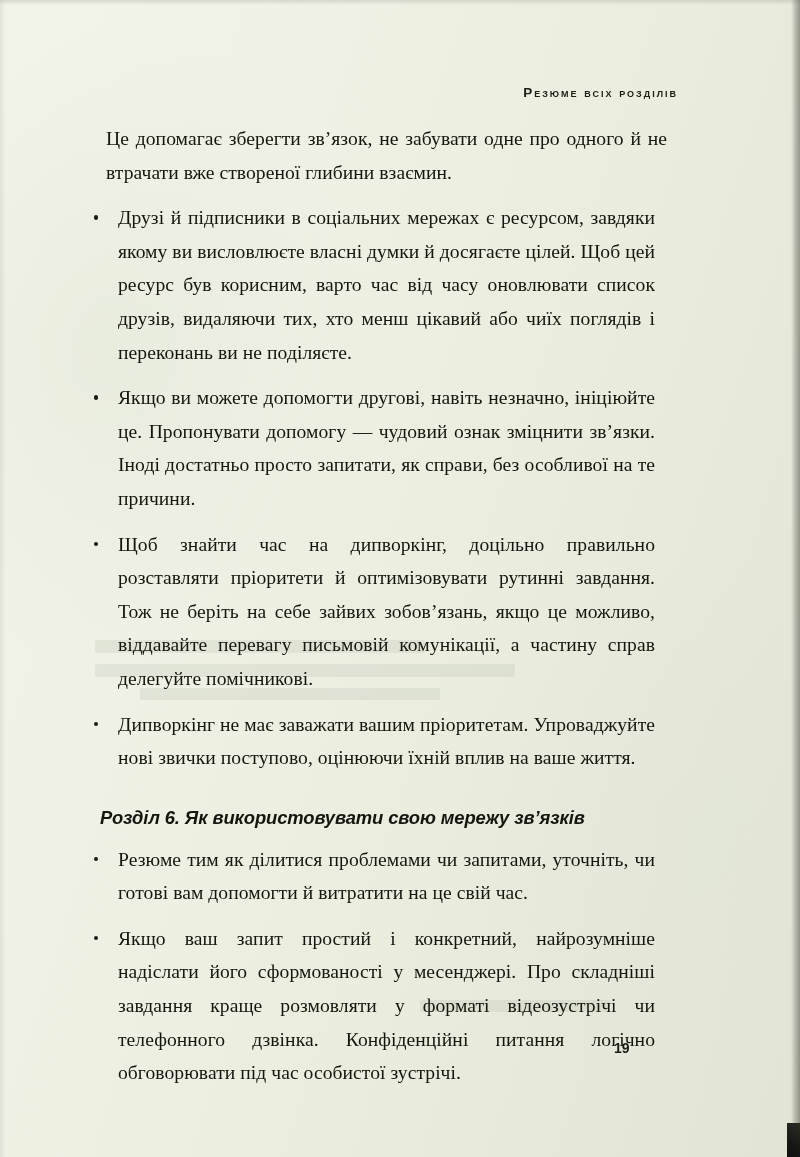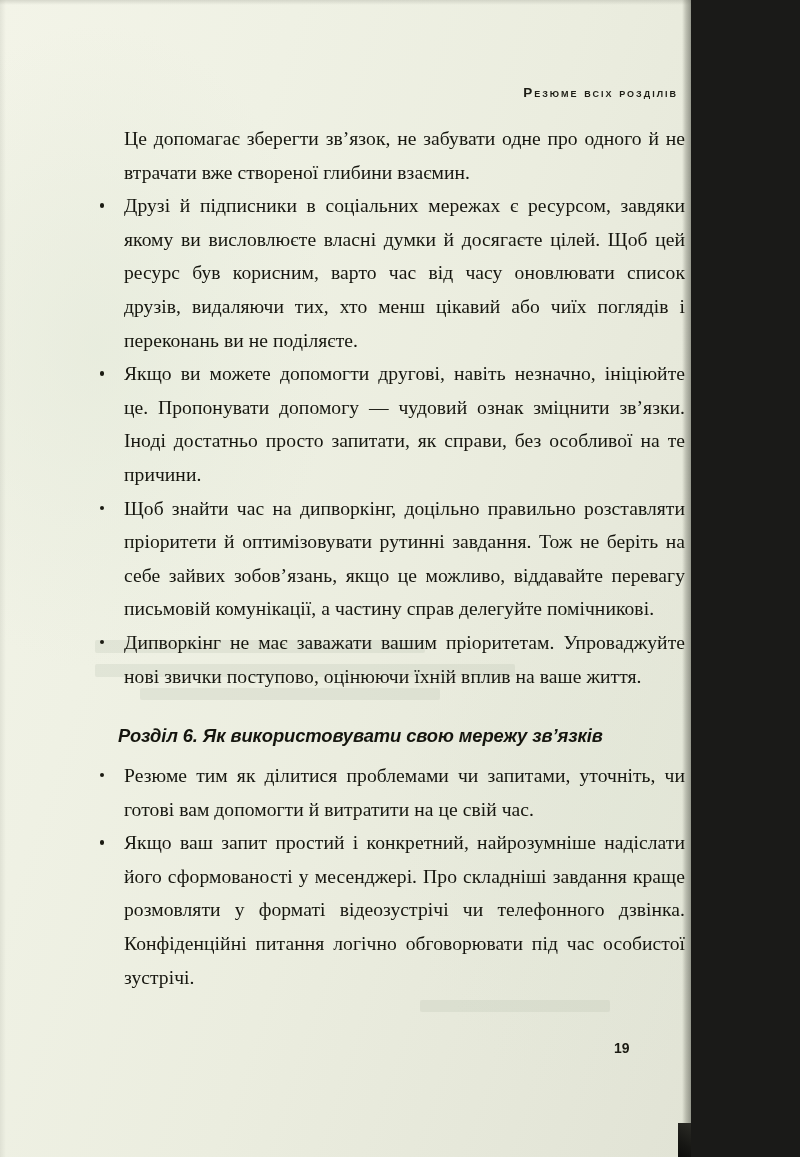--- a/index.html
+++ b/index.html
@@ -2,21 +2,21 @@
 <html><head>
 <meta charset="utf-8">
 <style>
   html, body {
     margin: 0;
     padding: 0;
     background: #1a1a18;
   }
   .page {
     position: relative;
-    width: 691px;
+    width: 800px;
     height: 1157px;
     overflow: hidden;
     background:
       radial-gradient(ellipse 55% 45% at 14% 30%, rgba(226,232,216,0.55) 0%, rgba(226,232,216,0) 62%),
       radial-gradient(ellipse 50% 40% at 88% 72%, rgba(224,230,214,0.45) 0%, rgba(224,230,214,0) 60%),
       linear-gradient(108deg, #f3f4e8 0%, #eff1e4 28%, #ebeddf 55%, #e6e8da 78%, #e1e3d5 100%);
     font-family: "Liberation Serif", "DejaVu Serif", serif;
     color: #16160f;
   }
   
@@ -65,21 +65,21 @@
     letter-spacing: 2.0px;
     color: #1d1d15;
     font-variant: small-caps;
     text-transform: lowercase;
   }
   .running-head::first-letter { text-transform: uppercase; }
 
   .content {
     position: absolute;
     top: 122px;
-    left: 97px;
+    left: 79px;
     width: 588px;
   }
 
   p.cont, li .ln {
     margin: 0;
     font-size: 19.6px;
     line-height: 33.6px;
     text-align: justify;
     text-align-last: left;
     letter-spacing: 0.05px;
@@ -90,21 +90,21 @@
   }
 
   ul.bullets {
     list-style: none;
     margin: 0;
     padding: 0;
   }
   ul.bullets > li {
     position: relative;
     padding-left: 27px;
-    margin: 0;
+    margin: 12px;
   }
   ul.bullets > li .bullet {
     position: absolute;
     left: 3px;
     top: 14px;
     width: 4.4px;
     height: 4.4px;
     border-radius: 50%;
     background: #1b1b12;
   }

